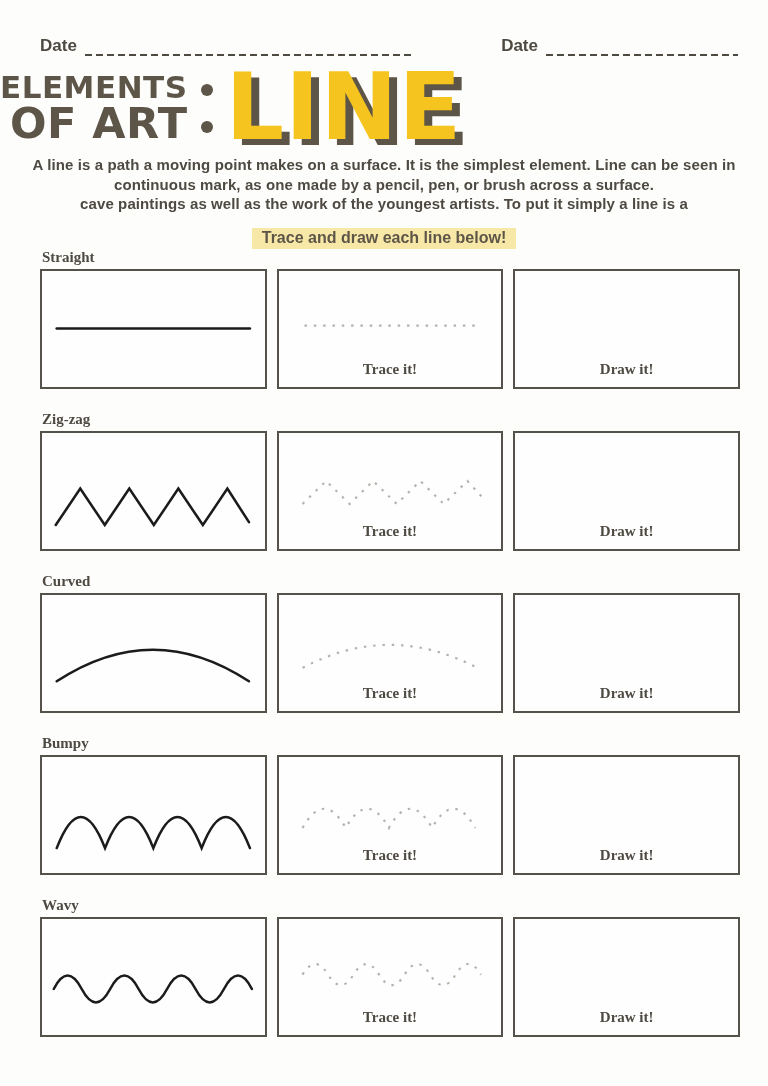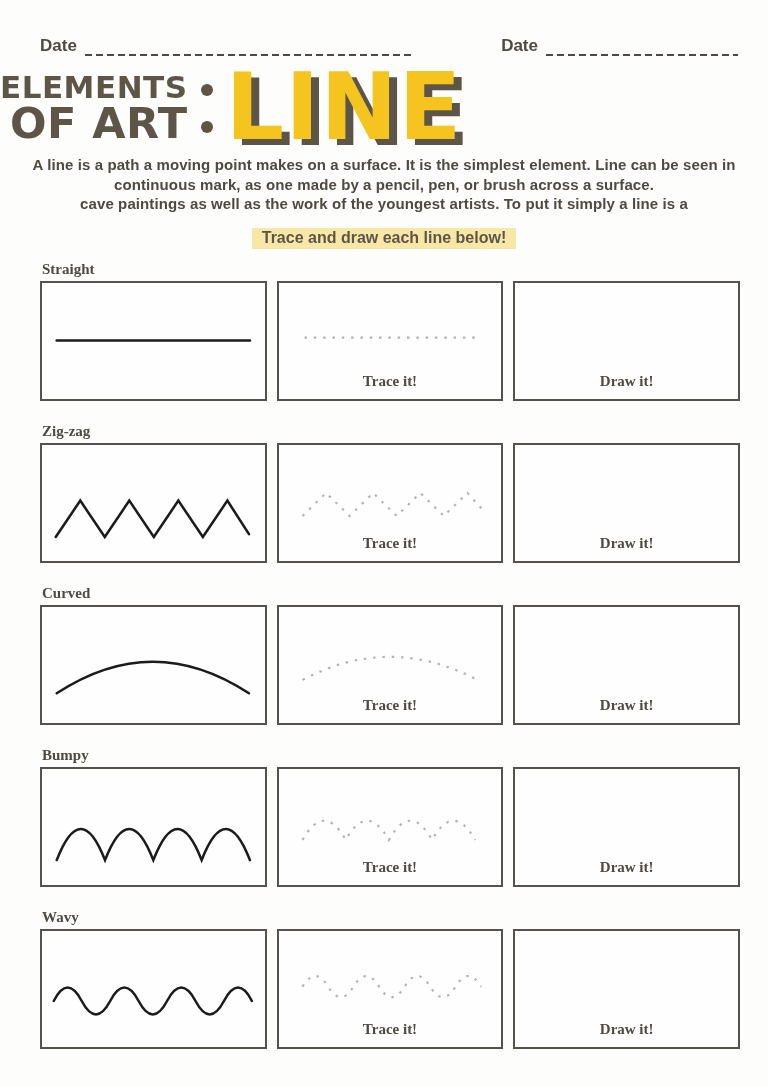--- a/index.html
+++ b/index.html
@@ -67,21 +67,21 @@
   .desc {
     text-align: center;
     font-size: 15px;
     line-height: 1.28;
     font-weight: 700;
     letter-spacing: 0.1px;
     color: var(--text);
   }
 
   
-  .instruction-wrap { text-align: center; margin-top: 15px; margin-bottom: 12px; }
+  .instruction-wrap { text-align: center; margin-top: 15px; }
   .instruction {
     display: inline-block;
     background: var(--highlight);
     color: var(--brown);
     font-size: 16px;
     font-weight: 700;
     padding: 1px 10px 2px 10px;
   }
 
   

